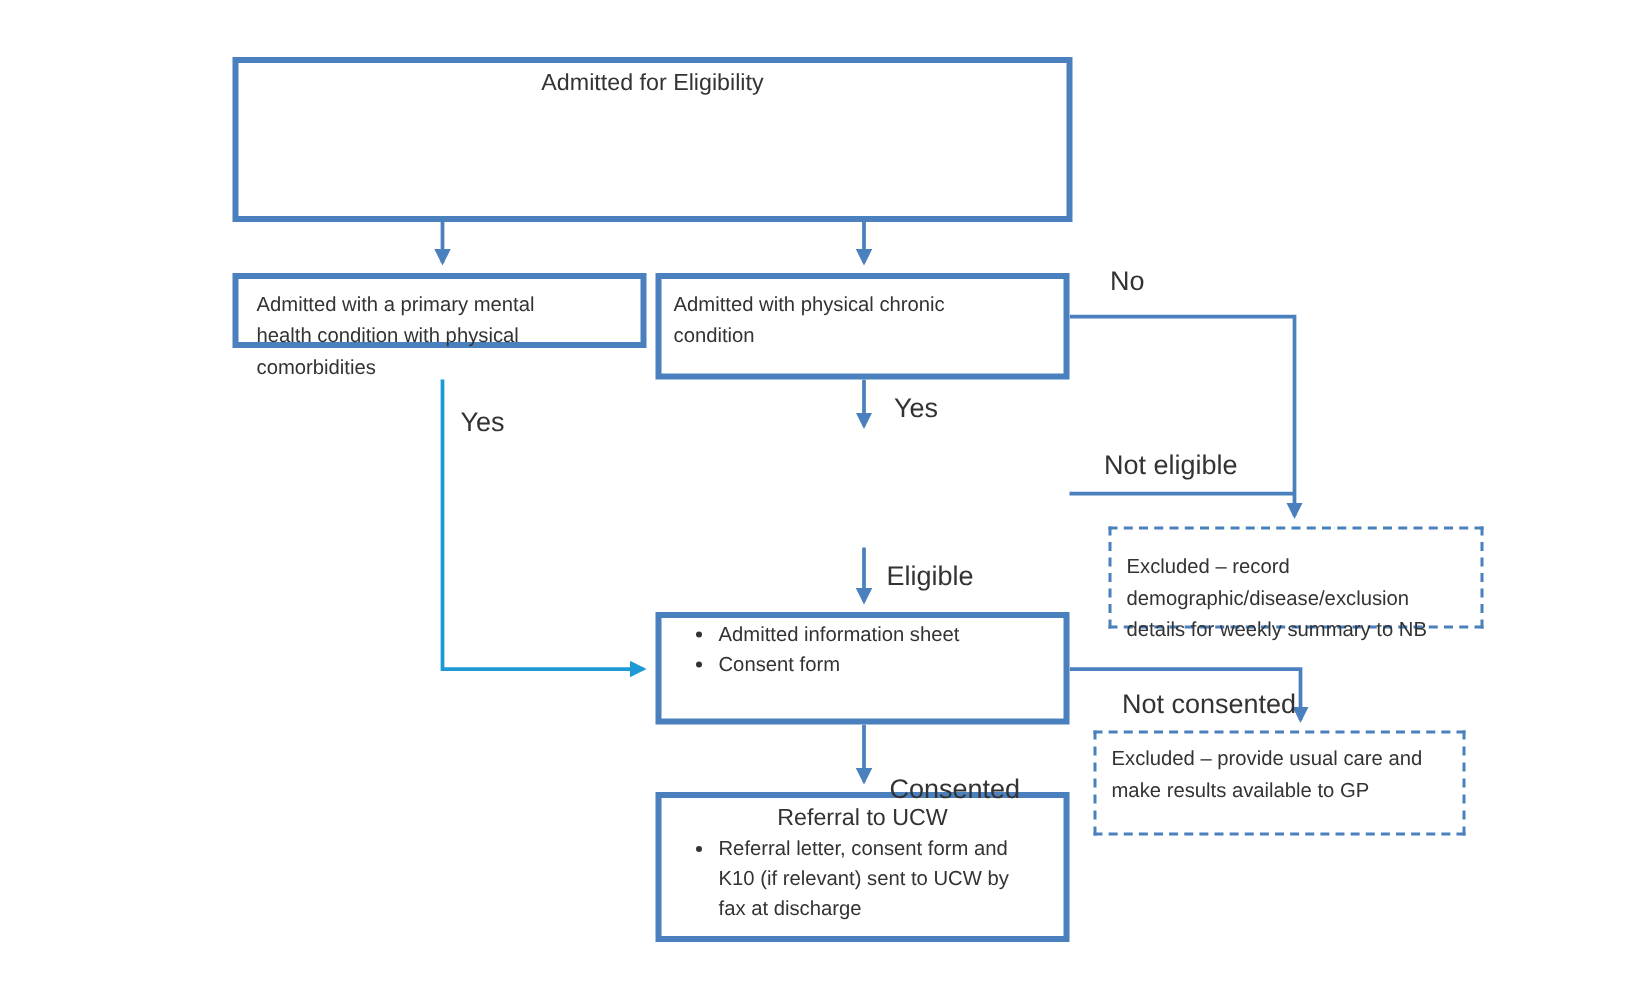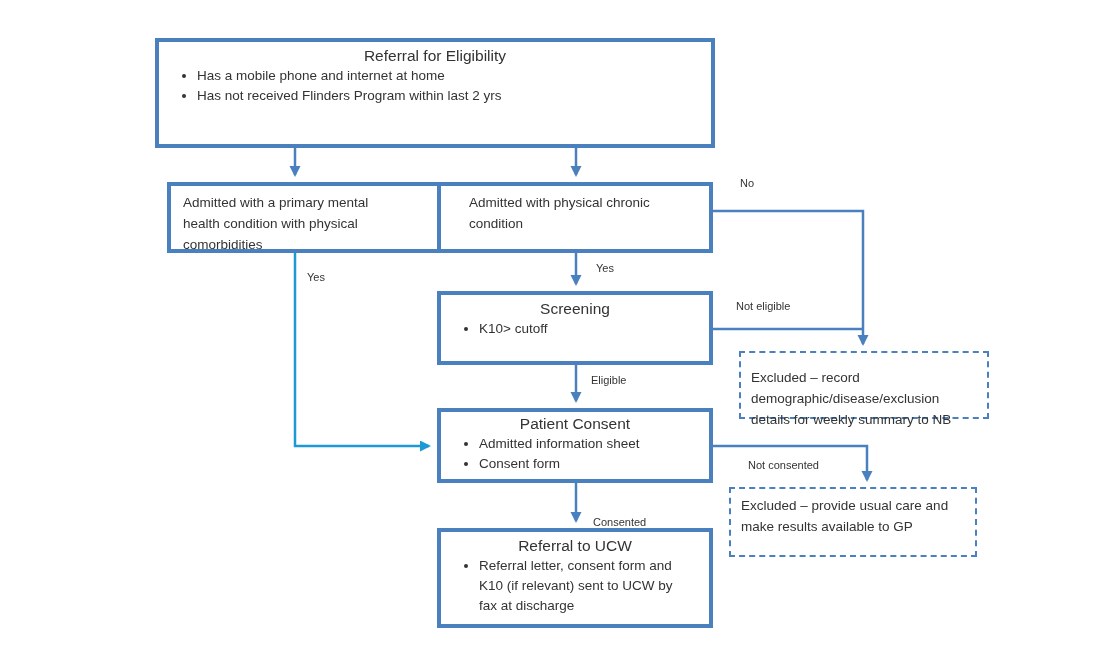--- a/index.html
+++ b/index.html
@@ -9,26 +9,26 @@
   }
   .box{
     position:absolute;background:#ffffff;border:4px solid #4a80be;
     box-sizing:border-box;
   }
   .box.dashed{border:2px dashed #4a80be;}
   .title{text-align:center;font-size:15.5px;margin:3px 0 1px;}
   ul.bullets{margin:1px 0 0;padding-left:26px;font-size:13.5px;line-height:20px;}
   ul.bullets li{margin:0;}
   p.plain{font-size:13.5px;line-height:21px;margin:4px 0 0;}
-  .edge-label{position:absolute;font-size:11px;white-space:nowrap;}
+  .edge-label{position:absolute;font-size:18px;white-space:nowrap;}
   svg.wires{position:absolute;left:0;top:0;width:1100px;height:667px;}
 
   #eligibility{left:155px;top:38px;width:560px;height:110px;padding:2px 12px;}
-  #mental{left:155px;top:182px;width:276px;height:71px;padding:2px 12px;margin-left:12px;}
-  #chronic{left:437px;top:182px;width:276px;height:71px;padding:2px 28px;}
+  #mental{left:155px;top:182px;width:276px;height:50px;padding:2px 12px;}
+  #chronic{left:437px;top:182px;width:276px;height:71px;padding:2px 8px;}
   #screening{left:437px;top:291px;width:276px;height:74px;padding:2px 12px;}
   #consent{left:437px;top:408px;width:276px;height:75px;padding:0 12px;}
   #referral{left:437px;top:528px;width:276px;height:100px;padding:2px 12px;}
   #excluded-record{left:739px;top:351px;width:250px;height:68px;padding:2px 10px;}
   #excluded-usual-care{left:729px;top:487px;width:248px;height:70px;padding:2px 10px;}
 
   #mental p{width:205px;}
   #chronic p{width:200px;}
   #excluded-record p{width:216px;margin-top:12px;}
   #excluded-usual-care p{width:210px;}
@@ -62,44 +62,33 @@
     <line x1="576" y1="253" x2="576" y2="284" stroke="#4a80be" stroke-width="2.5" marker-end="url(#ah)"></line>
     <line x1="576" y1="365" x2="576" y2="401" stroke="#4a80be" stroke-width="2.5" marker-end="url(#ah)"></line>
     <line x1="576" y1="483" x2="576" y2="521" stroke="#4a80be" stroke-width="2.5" marker-end="url(#ah)"></line>
     <polyline points="713,211 863,211 863,344" fill="none" stroke="#4a80be" stroke-width="2.5" marker-end="url(#ah)"></polyline>
     <line x1="713" y1="329" x2="862" y2="329" stroke="#4a80be" stroke-width="2.5"></line>
     <polyline points="713,446 867,446 867,480" fill="none" stroke="#4a80be" stroke-width="2.5" marker-end="url(#ah)"></polyline>
     <polyline points="295,253 295,446 429,446" fill="none" stroke="#1d9ad6" stroke-width="2.5" marker-end="url(#ahb)"></polyline>
   </svg>
 
   <div class="box" id="eligibility">
-    <div class="title">Referral for Eligibility</div>
-    <ul class="bullets">
-      <li>Has a mobile phone and internet at home</li>
-      <li>Has not received Flinders Program within last 2 yrs</li>
-    </ul>
+    <div class="title">Admitted for Eligibility</div>
   </div>
 
   <div class="box" id="mental">
     <p class="plain">Admitted with a primary mental health condition with physical comorbidities</p>
   </div>
 
   <div class="box" id="chronic">
     <p class="plain">Admitted with physical chronic condition</p>
   </div>
 
-  <div class="box" id="screening">
-    <div class="title">Screening</div>
-    <ul class="bullets">
-      <li>K10&gt; cutoff</li>
-    </ul>
-  </div>
 
   <div class="box" id="consent">
-    <div class="title">Patient Consent</div>
     <ul class="bullets">
       <li>Admitted information sheet</li>
       <li>Consent form</li>
     </ul>
   </div>
 
   <div class="box" id="referral">
     <div class="title">Referral to UCW</div>
     <ul class="bullets">
       <li>Referral letter, consent form and K10 (if relevant) sent to UCW by fax at discharge</li>

